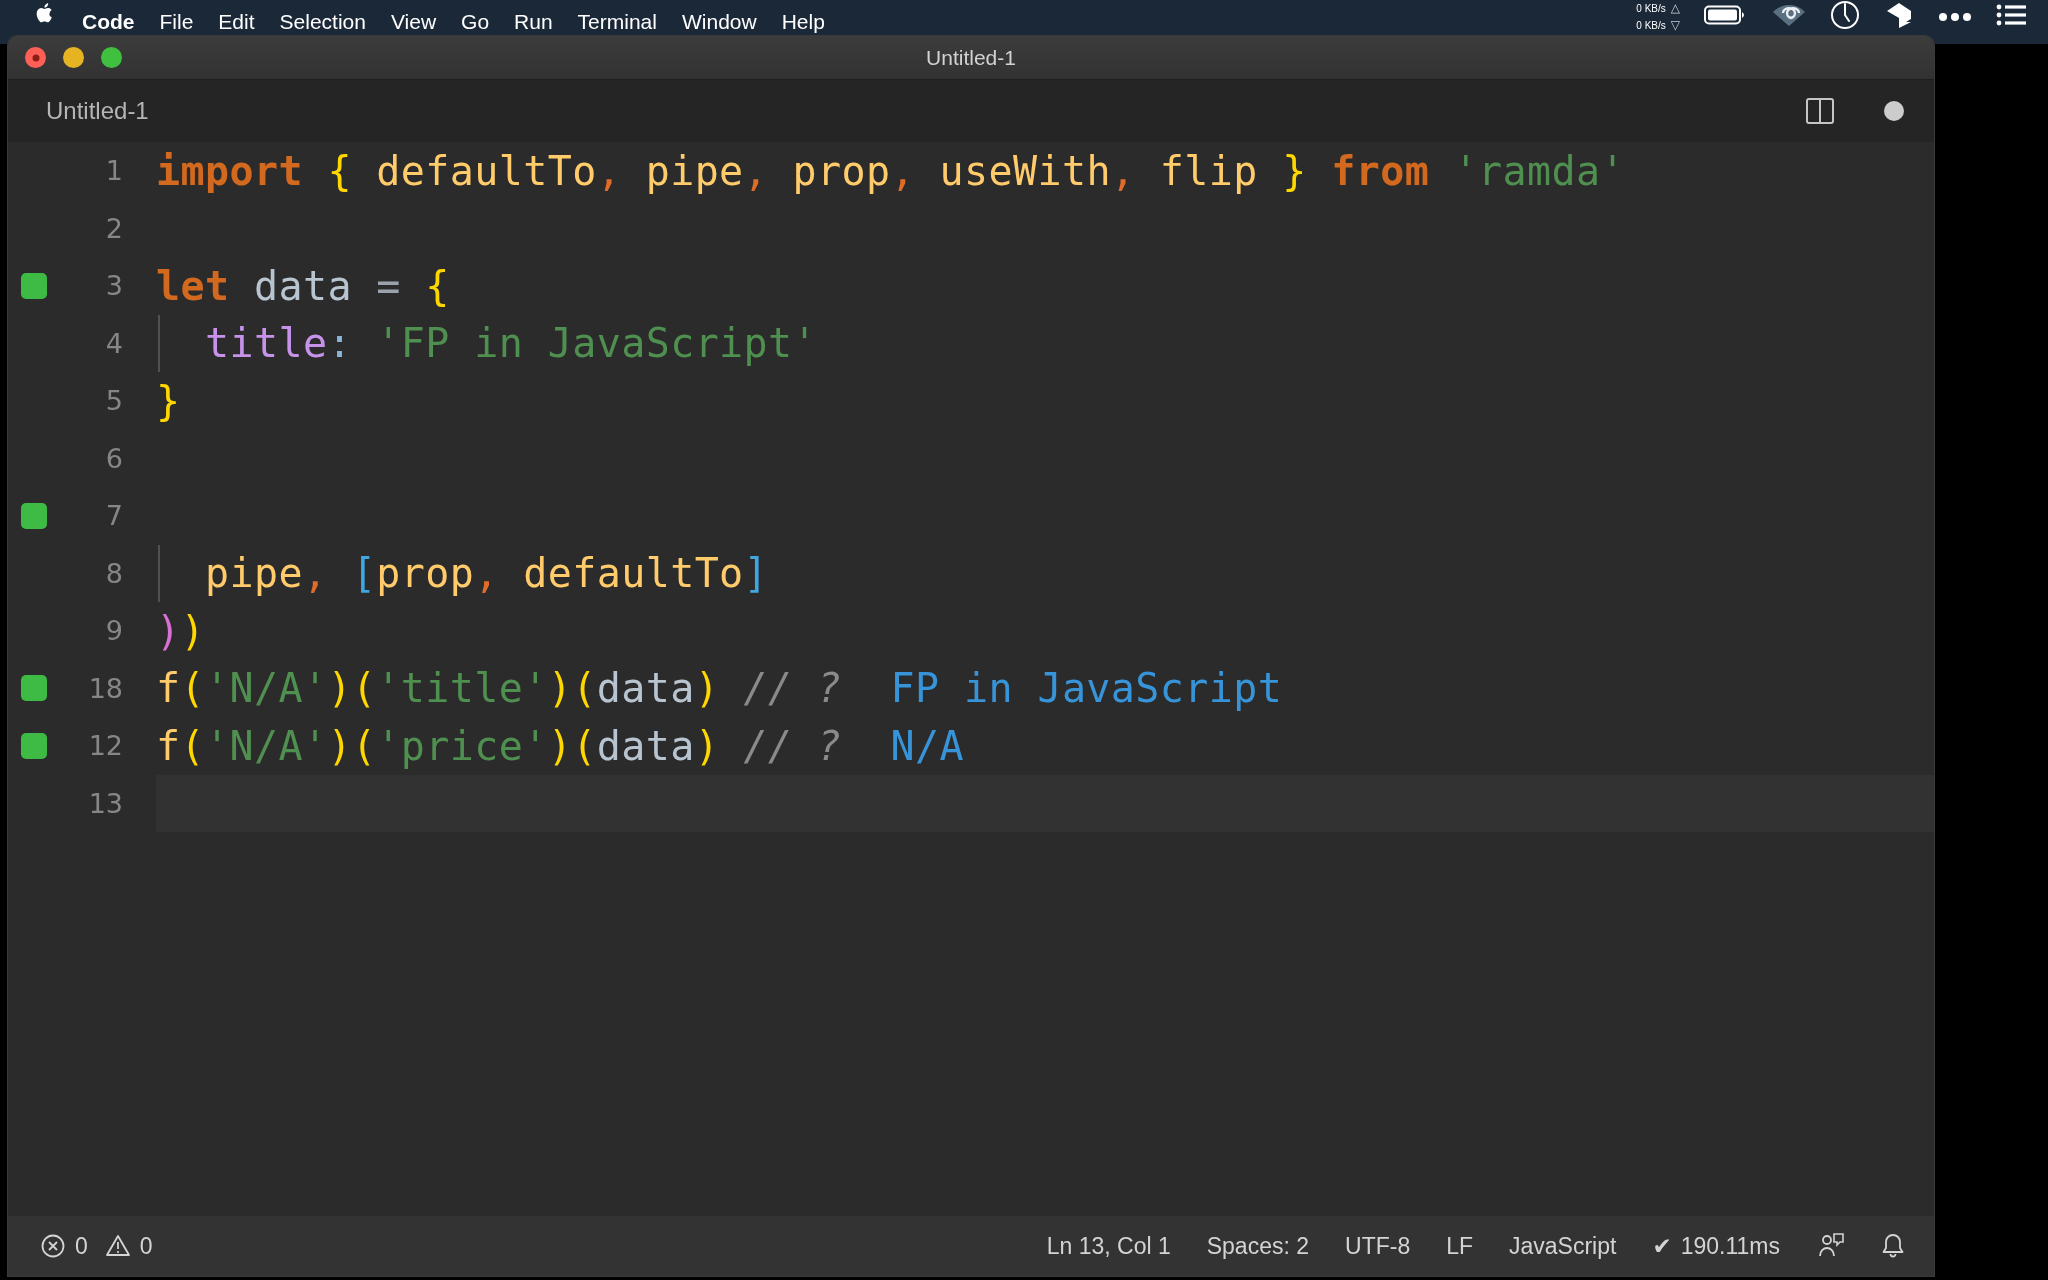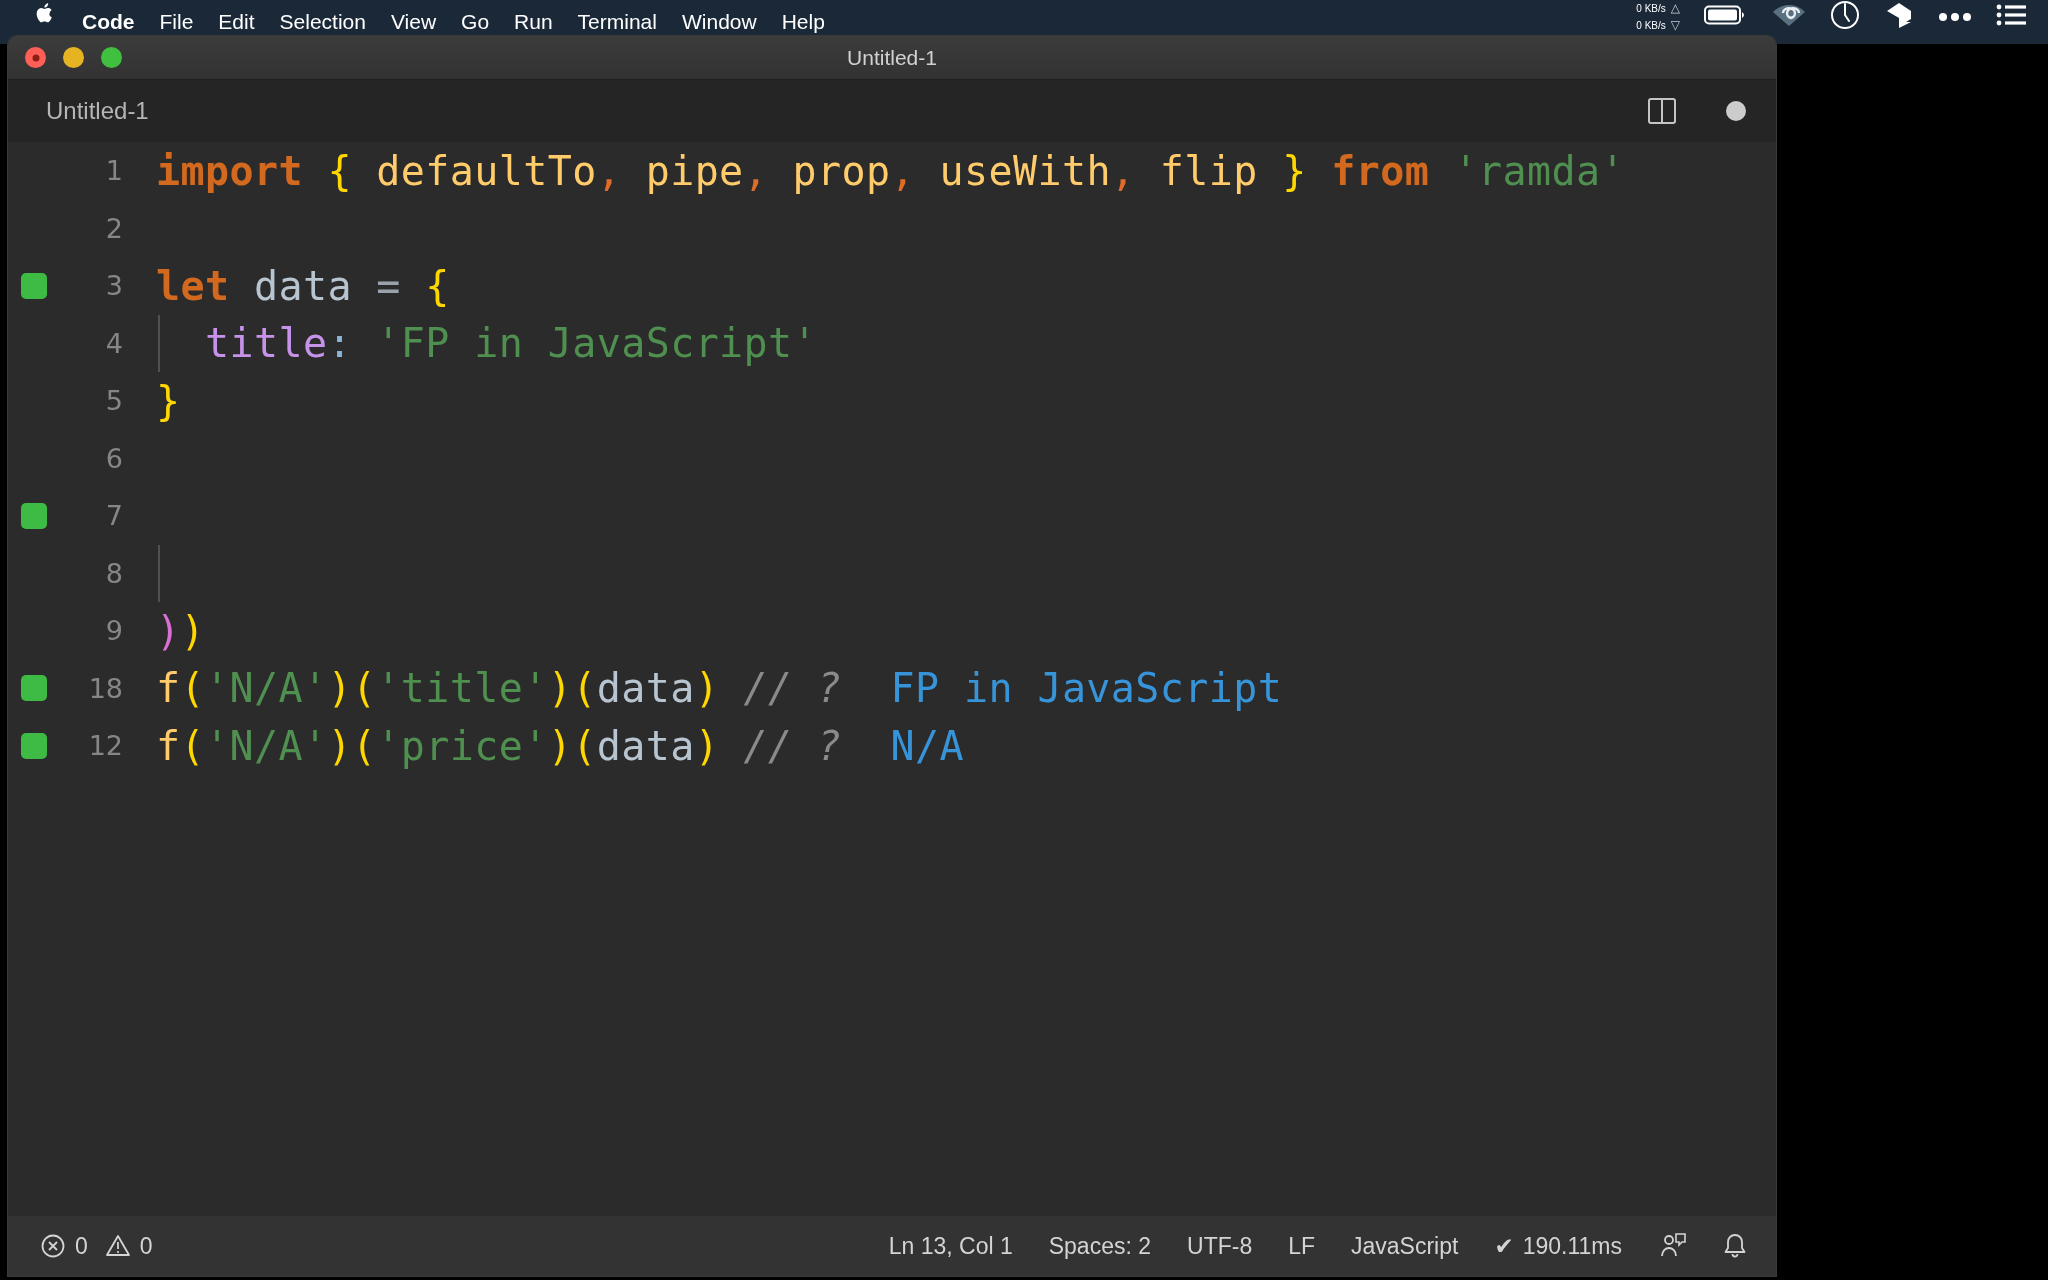--- a/index.html
+++ b/index.html
@@ -32,21 +32,21 @@
   #menubar .status-right {
     display: flex; align-items: center; margin-right: 22px; gap: 24px;
   }
   .netspeed { display: flex; align-items: center; gap: 5px; }
   .netspeed .vals { display: flex; flex-direction: column; font-size: 10px; line-height: 17px; text-align: right; }
   .netspeed .arrows { display: flex; flex-direction: column; font-size: 12px; line-height: 17px; color: #c7ced6; }
 
   
   #window {
     position: absolute; left: 8px; top: 36px;
-    width: 1768px; height: 1240px;
+    width: 1926px; height: 1240px;
     background: #252526;
     border-radius: 10px 10px 0 0;
     overflow: hidden;
     box-shadow: 0 0 0 1px #3a3a3a;
   }
   #titlebar {
     position: relative; height: 44px; width: 100%;
     background: linear-gradient(#3c3c3c, #323232);
     border-bottom: 1px solid #1f1f1f;
     display: flex; align-items: center;
@@ -309,20 +309,21 @@
         <span class="marker"></span>
         <span class="lineno">7</span>
       </span>
     </div>
 
     <div class="row">
       <span class="gutter">
         <span class="lineno">8</span>
       </span>
       <span class="indent-guide" style="left:150px; top:0; height:57.5px;"></span>
+      <span class="code">  <span class="t-id">pipe</span><span class="t-punc">,</span> <span class="t-bracket">[</span><span class="t-id">prop</span><span class="t-punc">,</span> <span class="t-id">defaultTo</span><span class="t-bracket">]</span></span>
     </div>
 
     <div class="row">
       <span class="gutter">
         <span class="lineno">9</span>
       </span>
       <span class="code"><span class="t-paren2">)</span><span class="t-paren1">)</span></span>
     </div>
 
 
@@ -335,20 +336,26 @@
     </div>
 
     <div class="row">
       <span class="gutter">
         <span class="marker"></span>
         <span class="lineno">12</span>
       </span>
       <span class="code"><span class="t-id">f</span><span class="t-paren1">(</span><span class="t-str">'N/A'</span><span class="t-paren1">)</span><span class="t-paren1">(</span><span class="t-str">'price'</span><span class="t-paren1">)</span><span class="t-paren1">(</span><span class="t-var">data</span><span class="t-paren1">)</span> <span class="t-comment">// ?</span>  <span class="t-result">N/A</span></span>
     </div>
 
+    <div class="row current">
+      <span class="gutter">
+        <span class="lineno">13</span>
+      </span>
+      <span class="code"></span>
+    </div>
   </div>
 
   <div id="statusbar">
     <div class="left">
       <span class="sb-item">
         <span class="sb-ic">
           <svg width="26" height="26" viewBox="0 0 26 26">
             <circle cx="13" cy="13" r="10.5" fill="none" stroke="#d4d4d4" stroke-width="1.8"></circle>
             <path d="M9 9 L17 17 M17 9 L9 17" stroke="#d4d4d4" stroke-width="1.8"></path>
           </svg>

